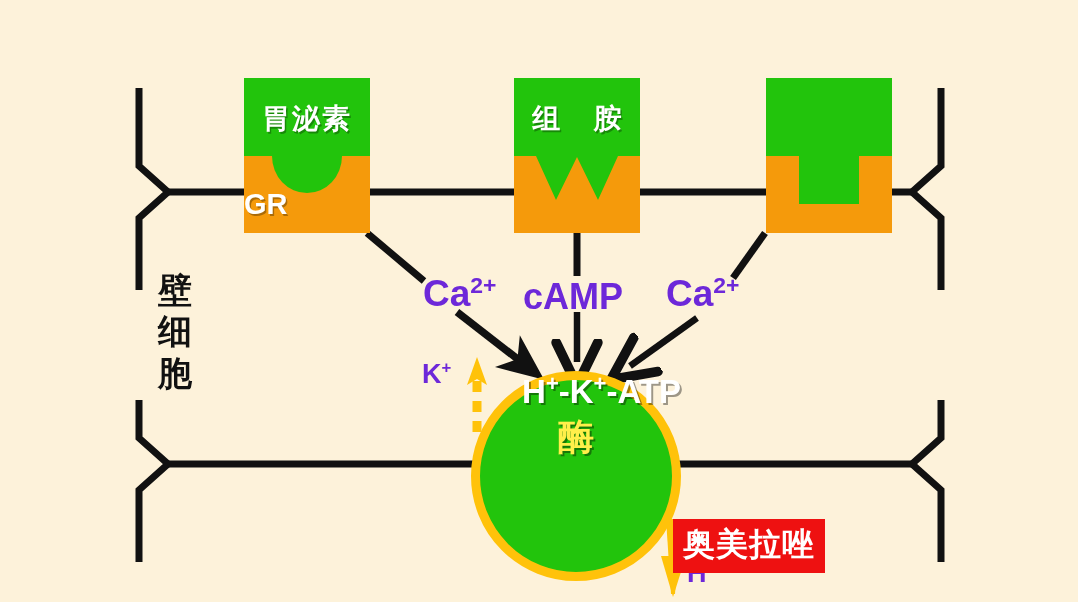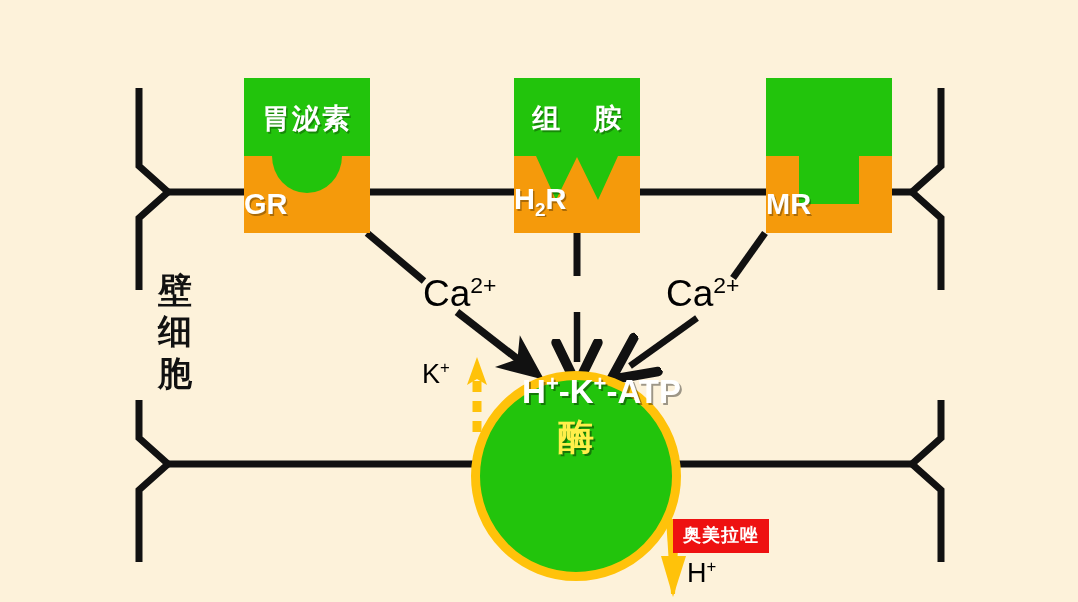--- a/index.html
+++ b/index.html
@@ -108,22 +108,22 @@
     font-weight: bold;
     font-size: 36px;
     font-family: "DejaVu Sans", sans-serif;
     margin-top: 2px;
     text-shadow: 2px 2px 0 rgba(0,0,0,0.38);
   }
 
   
   .ion-label {
     position: absolute;
-    color: #000000;
-    font-weight: normal;
+    color: #6d28d9;
+    font-weight: bold;
     white-space: nowrap;
     z-index: 7;
     pointer-events: none;
   }
   .ion-label sup { font-size: 0.62em; }
   #label-ca-left  { left: 423px; top: 272px; font-size: 37px; }
   #label-camp     { left: 523px; top: 276px; font-size: 36px; }
   #label-ca-right { left: 666px; top: 272px; font-size: 37px; }
   #label-k        { left: 422px; top: 358px; font-size: 27px; }
   #label-h        { left: 687px; top: 557px; font-size: 27px; }
@@ -145,21 +145,21 @@
   }
 
   
   #omeprazole {
     position: absolute;
     left: 673px;
     top: 519px;
     background: #ee1111;
     color: #ffffff;
     font-weight: bold;
-    font-size: 18px;
+    font-size: 32px;
     font-family: "DejaVu Sans", sans-serif;
     padding: 4px 10px 6px 10px;
     letter-spacing: 1px;
     z-index: 8;
     white-space: nowrap;
   }
 </style>
 </head>
 <body>
 
@@ -225,45 +225,42 @@
     <div class="lig-label cjk">胃泌素</div>
     <div class="rec-label">GR</div>
   </div>
 
   <div class="receptor" id="rec-h2r" style="left:514px; top:78px;">
     <svg class="lig-zone" viewBox="0 0 126 155" preserveAspectRatio="none">
       <rect x="0" y="0" width="126" height="155" fill="#22c40c"></rect>
       <path d="M0,78 L126,78 L126,155 L0,155 Z M22,78 L42,122 L63,79 L84,122 L104,78 Z" fill="#f59a0b" fill-rule="evenodd"></path>
     </svg>
     <div class="lig-label cjk wide">组 胺</div>
-    <div class="rec-label">
-      <span>H</span><sub>2</sub><span>R</span>
-    </div>
   </div>
 
   <div class="receptor" id="rec-mr" style="left:766px; top:78px;">
     <svg class="lig-zone" viewBox="0 0 126 155" preserveAspectRatio="none">
       <rect x="0" y="0" width="126" height="155" fill="#22c40c"></rect>
       <path d="M0,78 L126,78 L126,155 L0,155 Z M33,78 L33,126 L93,126 L93,78 Z" fill="#f59a0b" fill-rule="evenodd"></path>
     </svg>
-    <div class="rec-label">MR</div>
   </div>
 
   <div id="pump"></div>
   <div id="pump-text" style="left:471px; top:371px; width:210px;">
     <div id="pump-line1">
       <span>H</span><sup>+</sup><span>-K</span><sup>+</sup><span>-ATP</span>
     </div>
     <div id="pump-line2">酶</div>
   </div>
 
   <div class="ion-label" id="label-ca-left">
     <span>Ca</span><sup>2+</sup>
   </div>
 
+  <div class="ion-label" id="label-camp">cAMP</div>
 
   <div class="ion-label" id="label-ca-right">
     <span>Ca</span><sup>2+</sup>
   </div>
 
   <div class="ion-label" id="label-k">
     <span>K</span><sup>+</sup>
   </div>
 
   <div class="ion-label" id="label-h">

